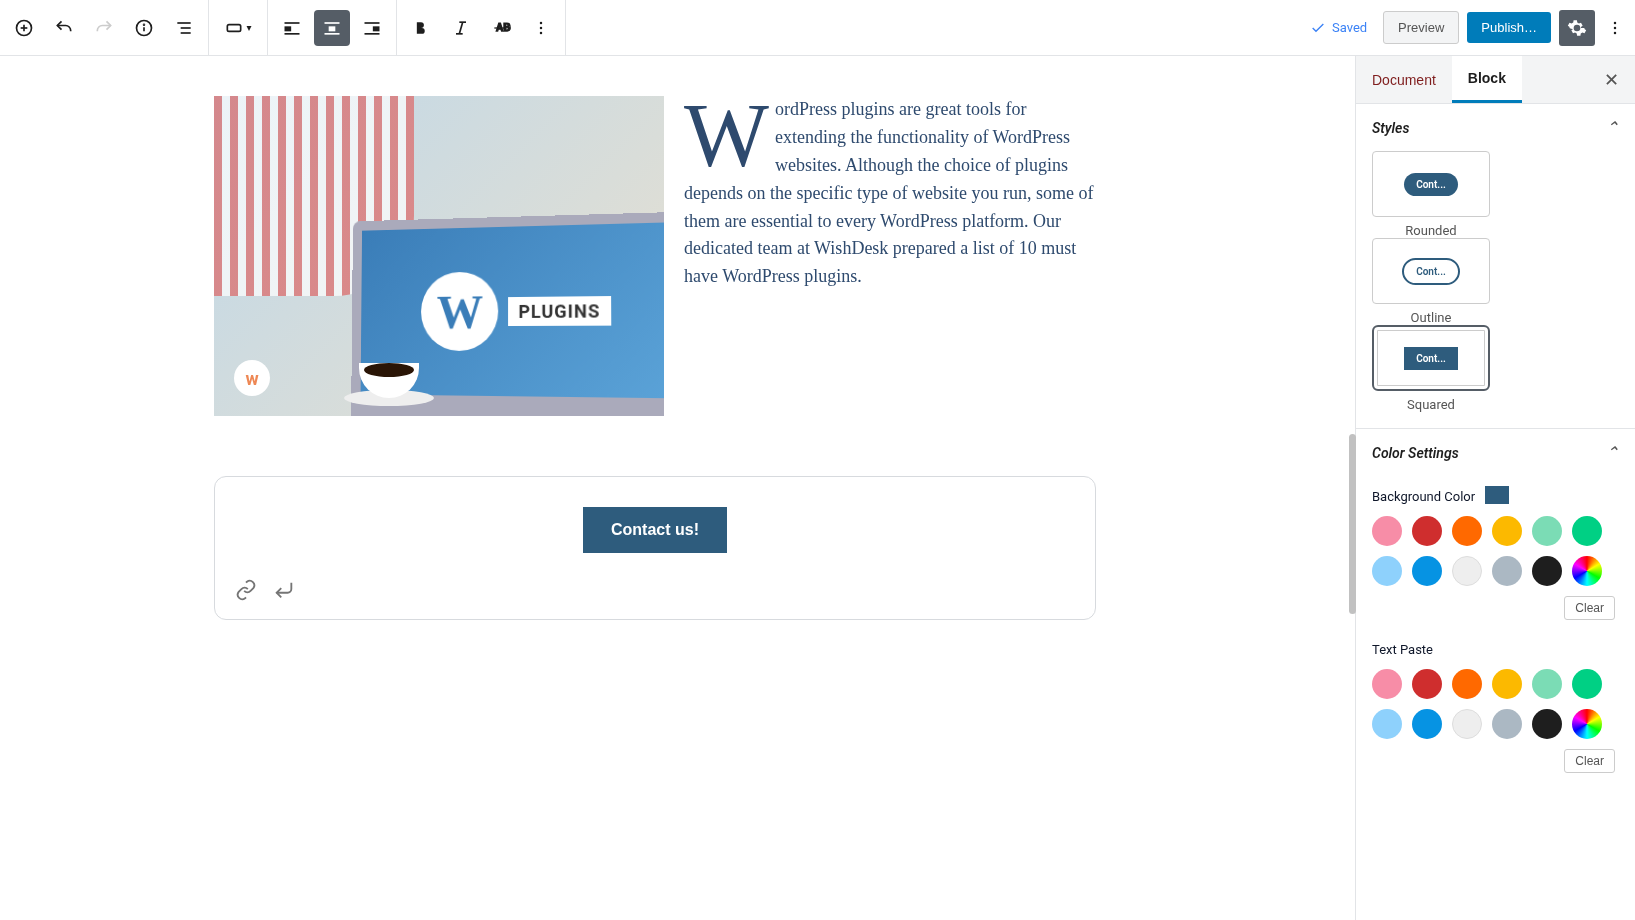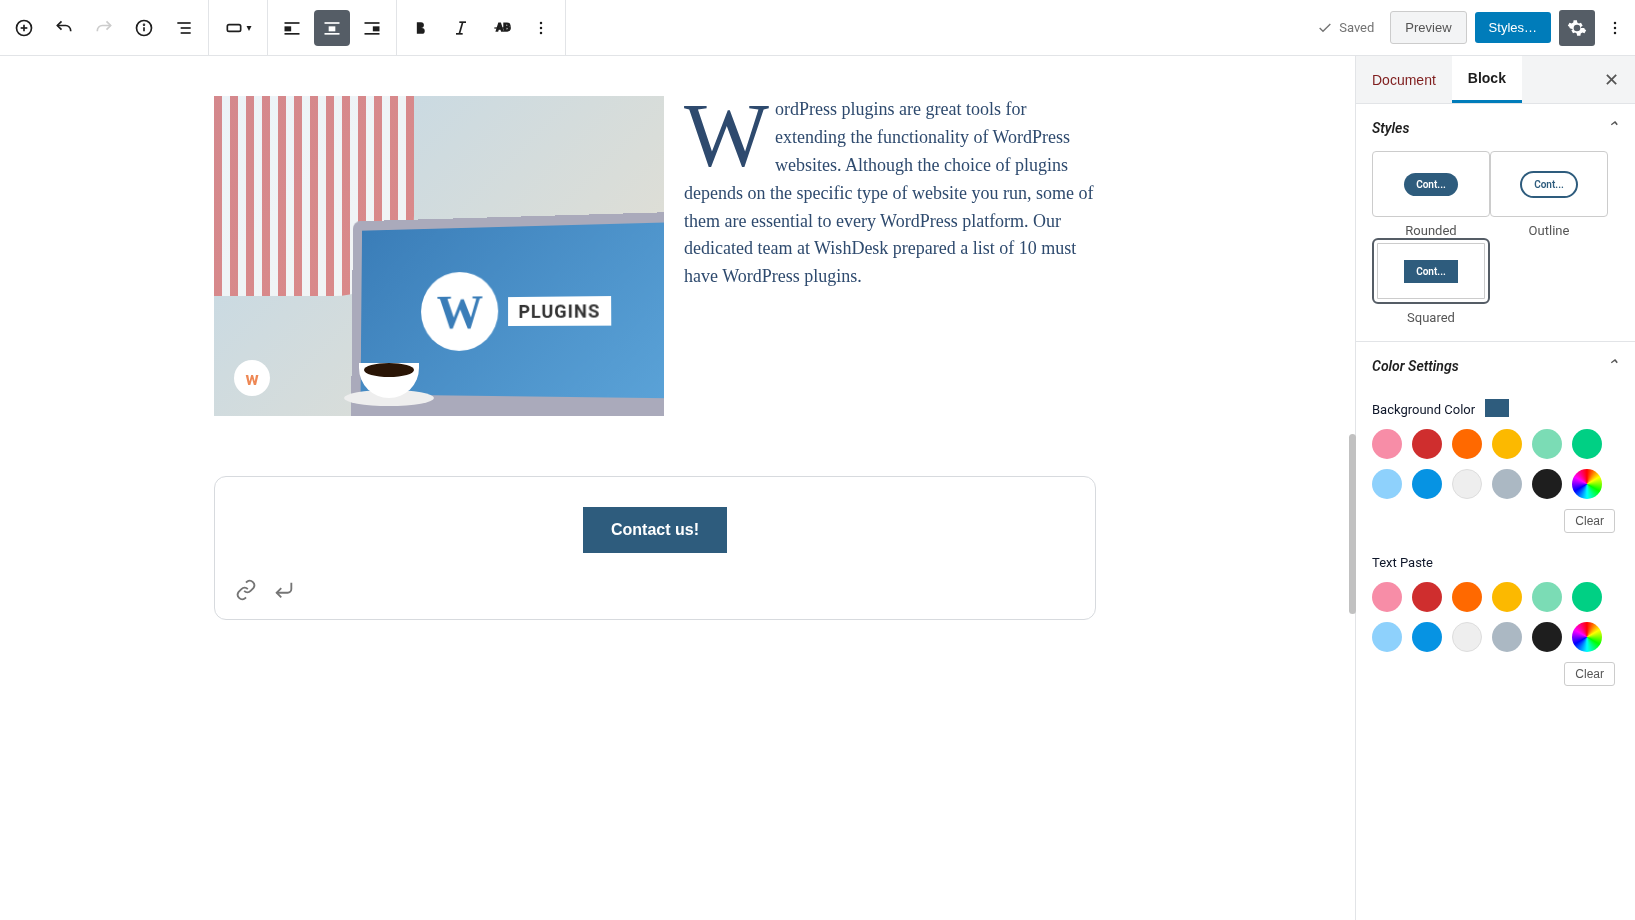--- a/index.html
+++ b/index.html
@@ -9,21 +9,21 @@
 
 .toolbar { display: flex; align-items: center; height: 56px; border-bottom: 1px solid #e2e4e7; background: #fff; }
 .tb-group { display: flex; align-items: center; height: 56px; border-right: 1px solid #e2e4e7; padding: 0 4px; }
 .tb-btn { width: 36px; height: 36px; display: flex; align-items: center; justify-content: center; border: none; background: transparent; border-radius: 4px; cursor: pointer; color: #1e1e1e; margin: 0 2px; }
 .tb-btn.disabled { color: #ccc; cursor: default; }
 .tb-btn.active { background: #555d66; color: #fff; }
 .tb-btn svg { width: 20px; height: 20px; }
 .tb-btn.wide { width: 46px; }
 .tb-spacer { flex: 1; }
 .tb-right { display: flex; align-items: center; gap: 8px; padding: 0 8px; }
-.saved { display: flex; align-items: center; gap: 6px; color: #737373; font-size: 13px; margin-right: 8px; }
+.saved { display: flex; align-items: center; gap: 6px; color: #3b82f6; font-size: 13px; margin-right: 8px; }
 .btn-preview { padding: 8px 14px; border: 1px solid #ccc; background: #f3f4f5; border-radius: 3px; cursor: pointer; font-size: 13px; color:#555; }
 .btn-publish { padding: 8px 14px; border: none; background: #007cba; color: #fff; border-radius: 3px; cursor: pointer; font-size: 13px; }
 .btn-settings { width: 36px; height: 36px; display: flex; align-items: center; justify-content: center; border: none; background: #555d66; color: #fff; border-radius: 3px; cursor: pointer; }
 .btn-more-top { width: 24px; height: 36px; display: flex; align-items: center; justify-content: center; border: none; background: transparent; cursor: pointer; color: #1e1e1e; }
 .caret { font-size: 10px; margin-left: 2px; }
 
 
 .main { display: flex; flex: 1; min-height: 0; }
 .canvas-wrap { flex: 1; overflow-y: auto; position: relative; }
 .canvas { max-width: 910px; margin: 40px auto 0 200px; padding: 0 14px; }
@@ -64,21 +64,21 @@
 .tabs { display: flex; align-items: center; border-bottom: 1px solid #e2e4e7; background: #f3f4f5; position:relative; height:48px; }
 .tab { padding: 14px 16px; font-size: 14px; color: #7f1d1d; cursor: pointer; border: none; background: transparent; }
 .tab.active { color: #1e1e1e; font-weight: 600; border-bottom: 3px solid #007cba; background:#fff; }
 .tab-close { position:absolute; right: 8px; top: 50%; transform: translateY(-50%); font-size: 18px; color: #555; cursor: pointer; background:none; border:none; padding:4px 8px; }
 
 .sb-body { flex: 1; overflow-y: auto; }
 .panel-hdr { display: flex; justify-content: space-between; align-items: center; padding: 14px 16px; cursor: pointer; font-style: italic; }
 .panel-hdr h3 { font-size: 14px; font-weight: 600; }
 .chev { font-size: 16px; color: #555; }
 
-.styles-grid { display: flex; flex-wrap: wrap; padding: 0 16px 16px; }
+.styles-grid { display: flex; flex-wrap: wrap; padding: 0 16px 16px; flex-direction: column; }
 .style-card { width: 118px; cursor: pointer; text-align: center; }
 .style-prev { border: 1px solid #ccc; border-radius: 4px; height: 66px; display: flex; align-items: center; justify-content: center; background:#fff; padding: 8px; }
 .style-card.selected .style-prev { border: 2px solid #555d66; border-radius:6px; box-shadow: inset 0 0 0 3px #fff, inset 0 0 0 4px #ccc; }
 .style-card.selected { position:relative; }
 .prev-btn { background: #2e5c7d; color: #fff; font-size: 10px; font-weight: 600; padding: 6px 12px; white-space: nowrap; overflow:hidden; text-overflow:ellipsis; max-width:70px; }
 .prev-btn.rounded { border-radius: 20px; }
 .prev-btn.outline { background: transparent; color: #2e5c7d; border: 2px solid #2e5c7d; border-radius:20px; }
 .prev-btn.squared { border-radius: 0; }
 .style-label { font-size: 13px; margin-top: 6px; color: #555; }
 
@@ -196,21 +196,21 @@
     <div class="tb-spacer"></div>
 
     <div class="tb-right">
       <div class="saved">
         <svg width="16" height="16" viewBox="0 0 24 24" fill="none" stroke="currentColor" stroke-width="2">
             <polyline points="20 6 9 17 4 12"></polyline>
           </svg>
         <span>Saved</span>
       </div>
       <button class="btn-preview">Preview</button>
-      <button class="btn-publish">Styles…</button>
+      <button class="btn-publish">Publish…</button>
       <button class="btn-settings">
           <svg width="20" height="20" viewBox="0 0 24 24" fill="currentColor">
             <path d="M12 8a4 4 0 100 8 4 4 0 000-8zm9 4a7 7 0 01-.1 1.2l2.1 1.6-2 3.5-2.5-1a7 7 0 01-2 1.2l-.4 2.7h-4l-.4-2.7a7 7 0 01-2-1.2l-2.5 1-2-3.5 2.1-1.6A7 7 0 013 12c0-.4 0-.8.1-1.2L1 9.2l2-3.5 2.5 1a7 7 0 012-1.2L7.9 2.8h4l.4 2.7a7 7 0 012 1.2l2.5-1 2 3.5-2.1 1.6c.1.4.1.8.1 1.2z"></path>
           </svg>
         </button>
       <button class="btn-more-top">
           <svg width="20" height="20" viewBox="0 0 24 24" fill="currentColor">
             <circle cx="12" cy="6" r="1.5"></circle>
             <circle cx="12" cy="12" r="1.5"></circle>
             <circle cx="12" cy="18" r="1.5"></circle>

